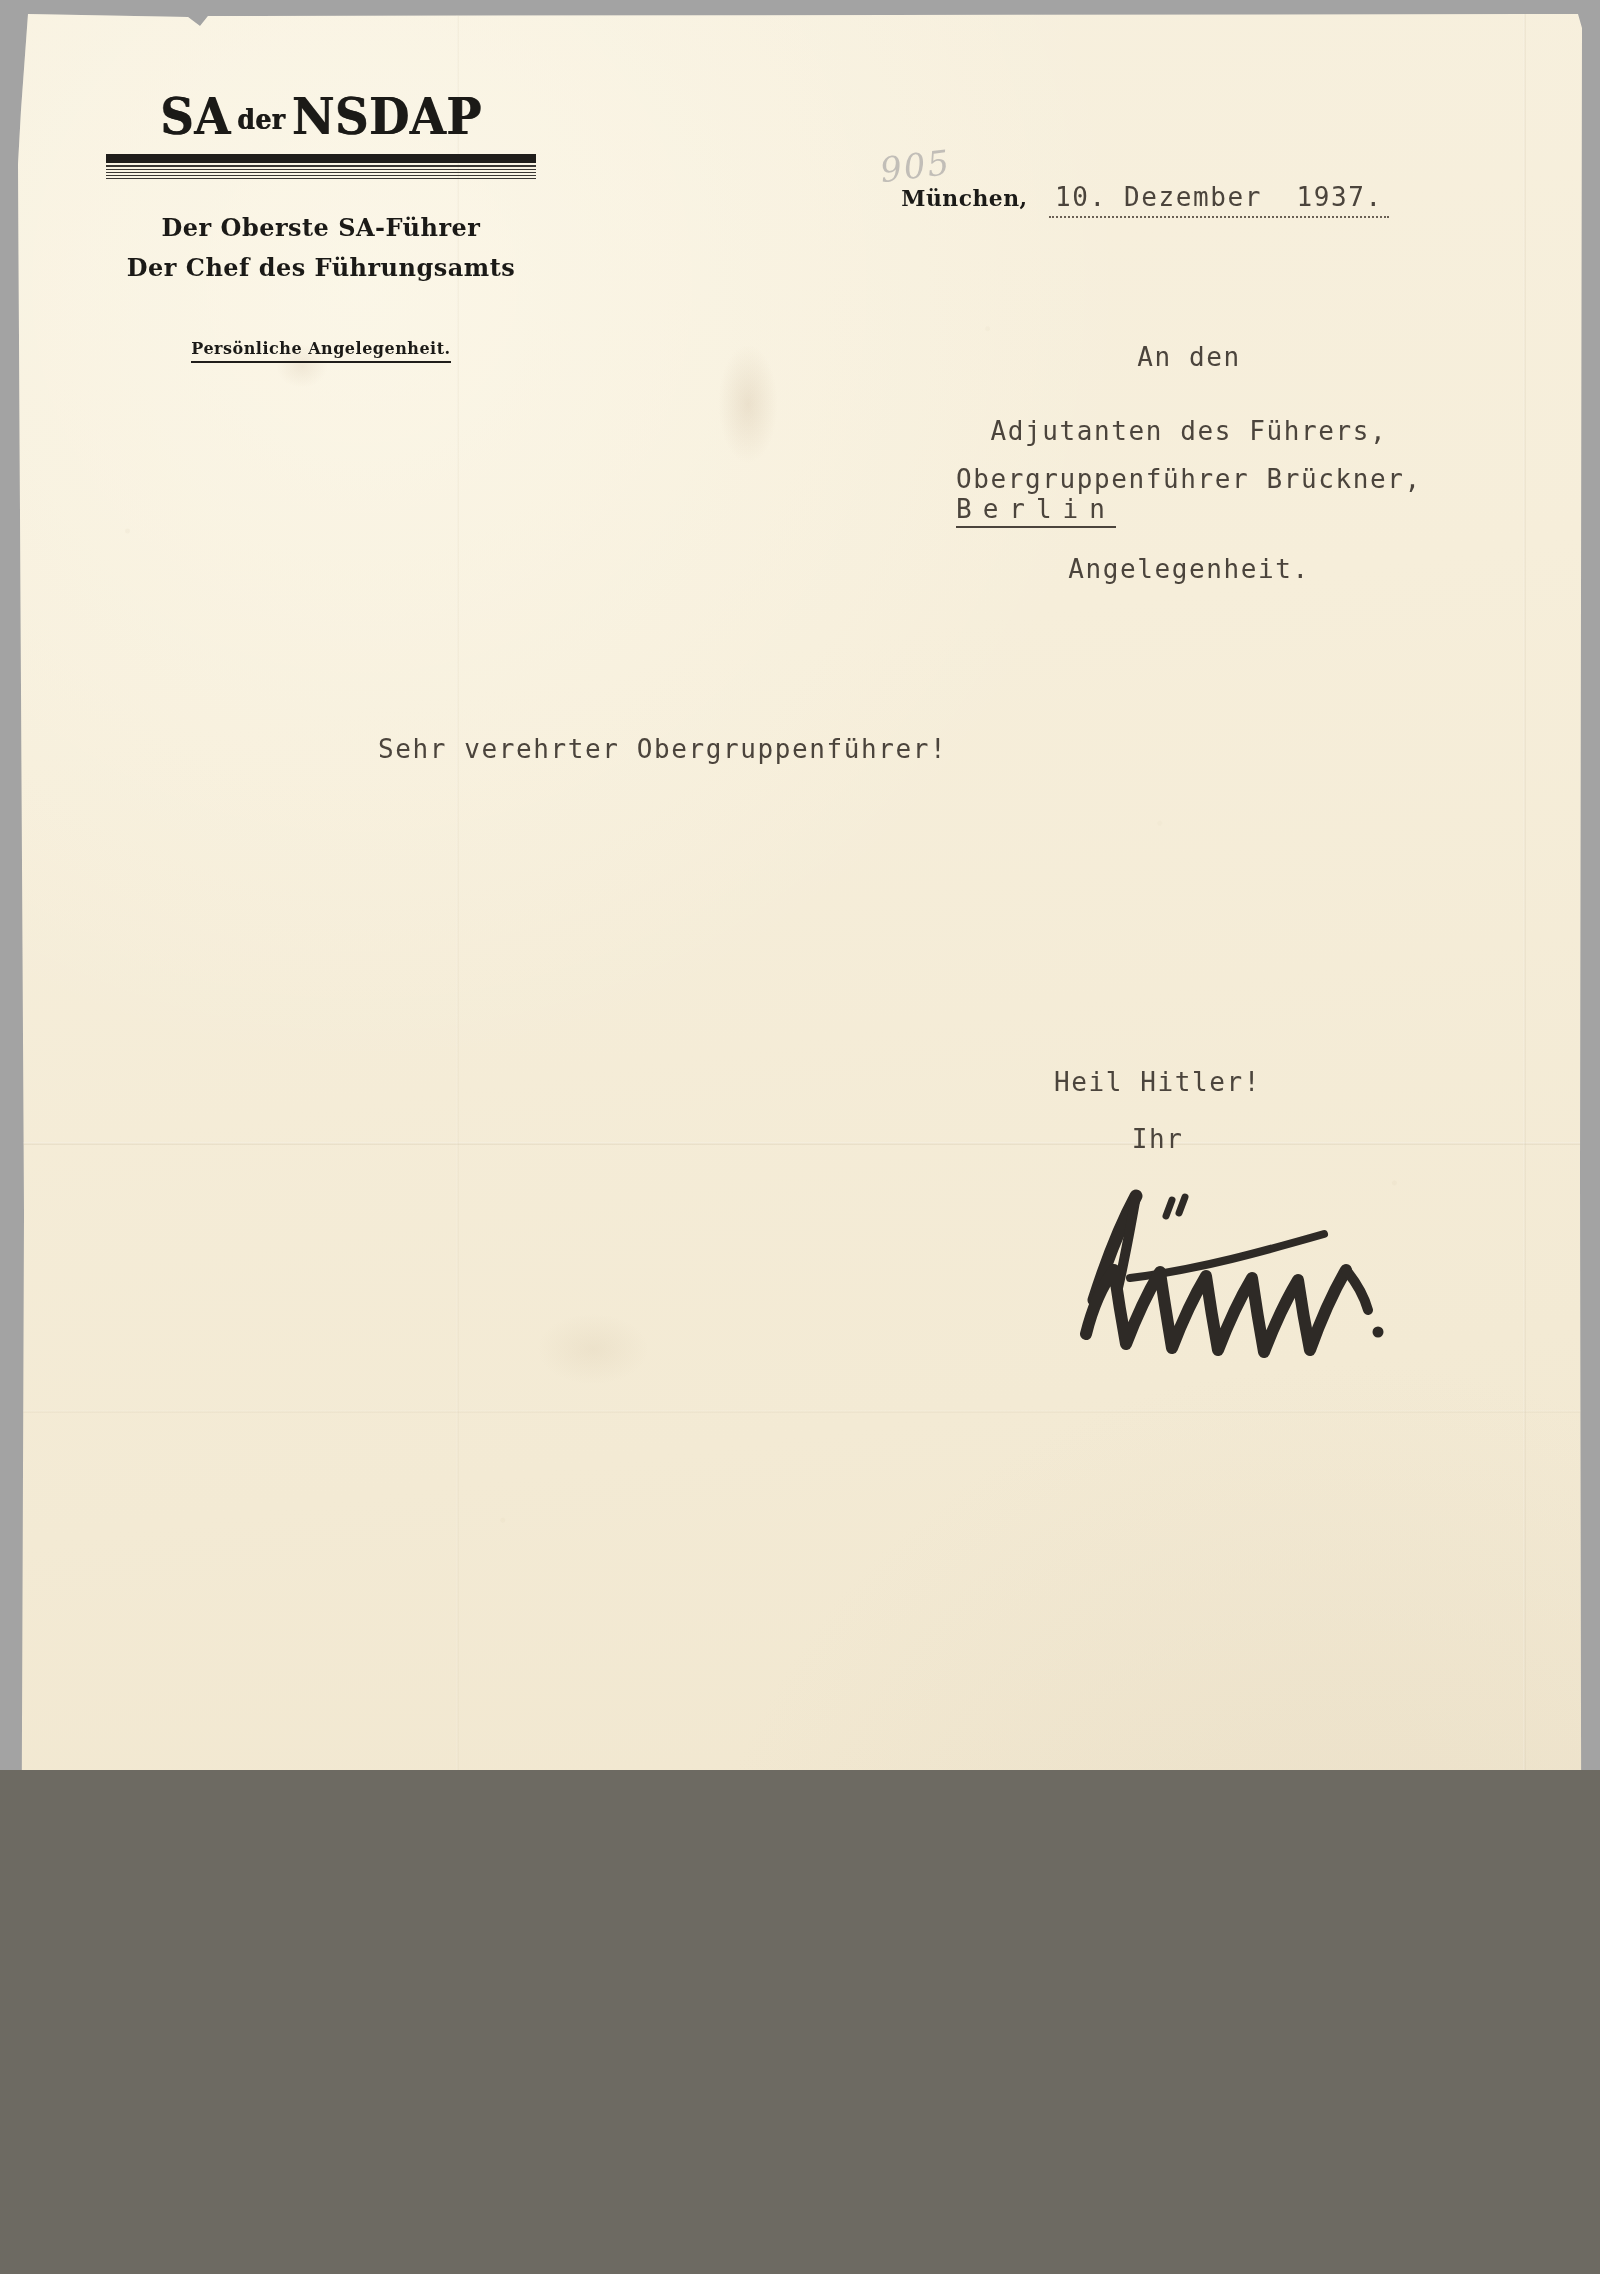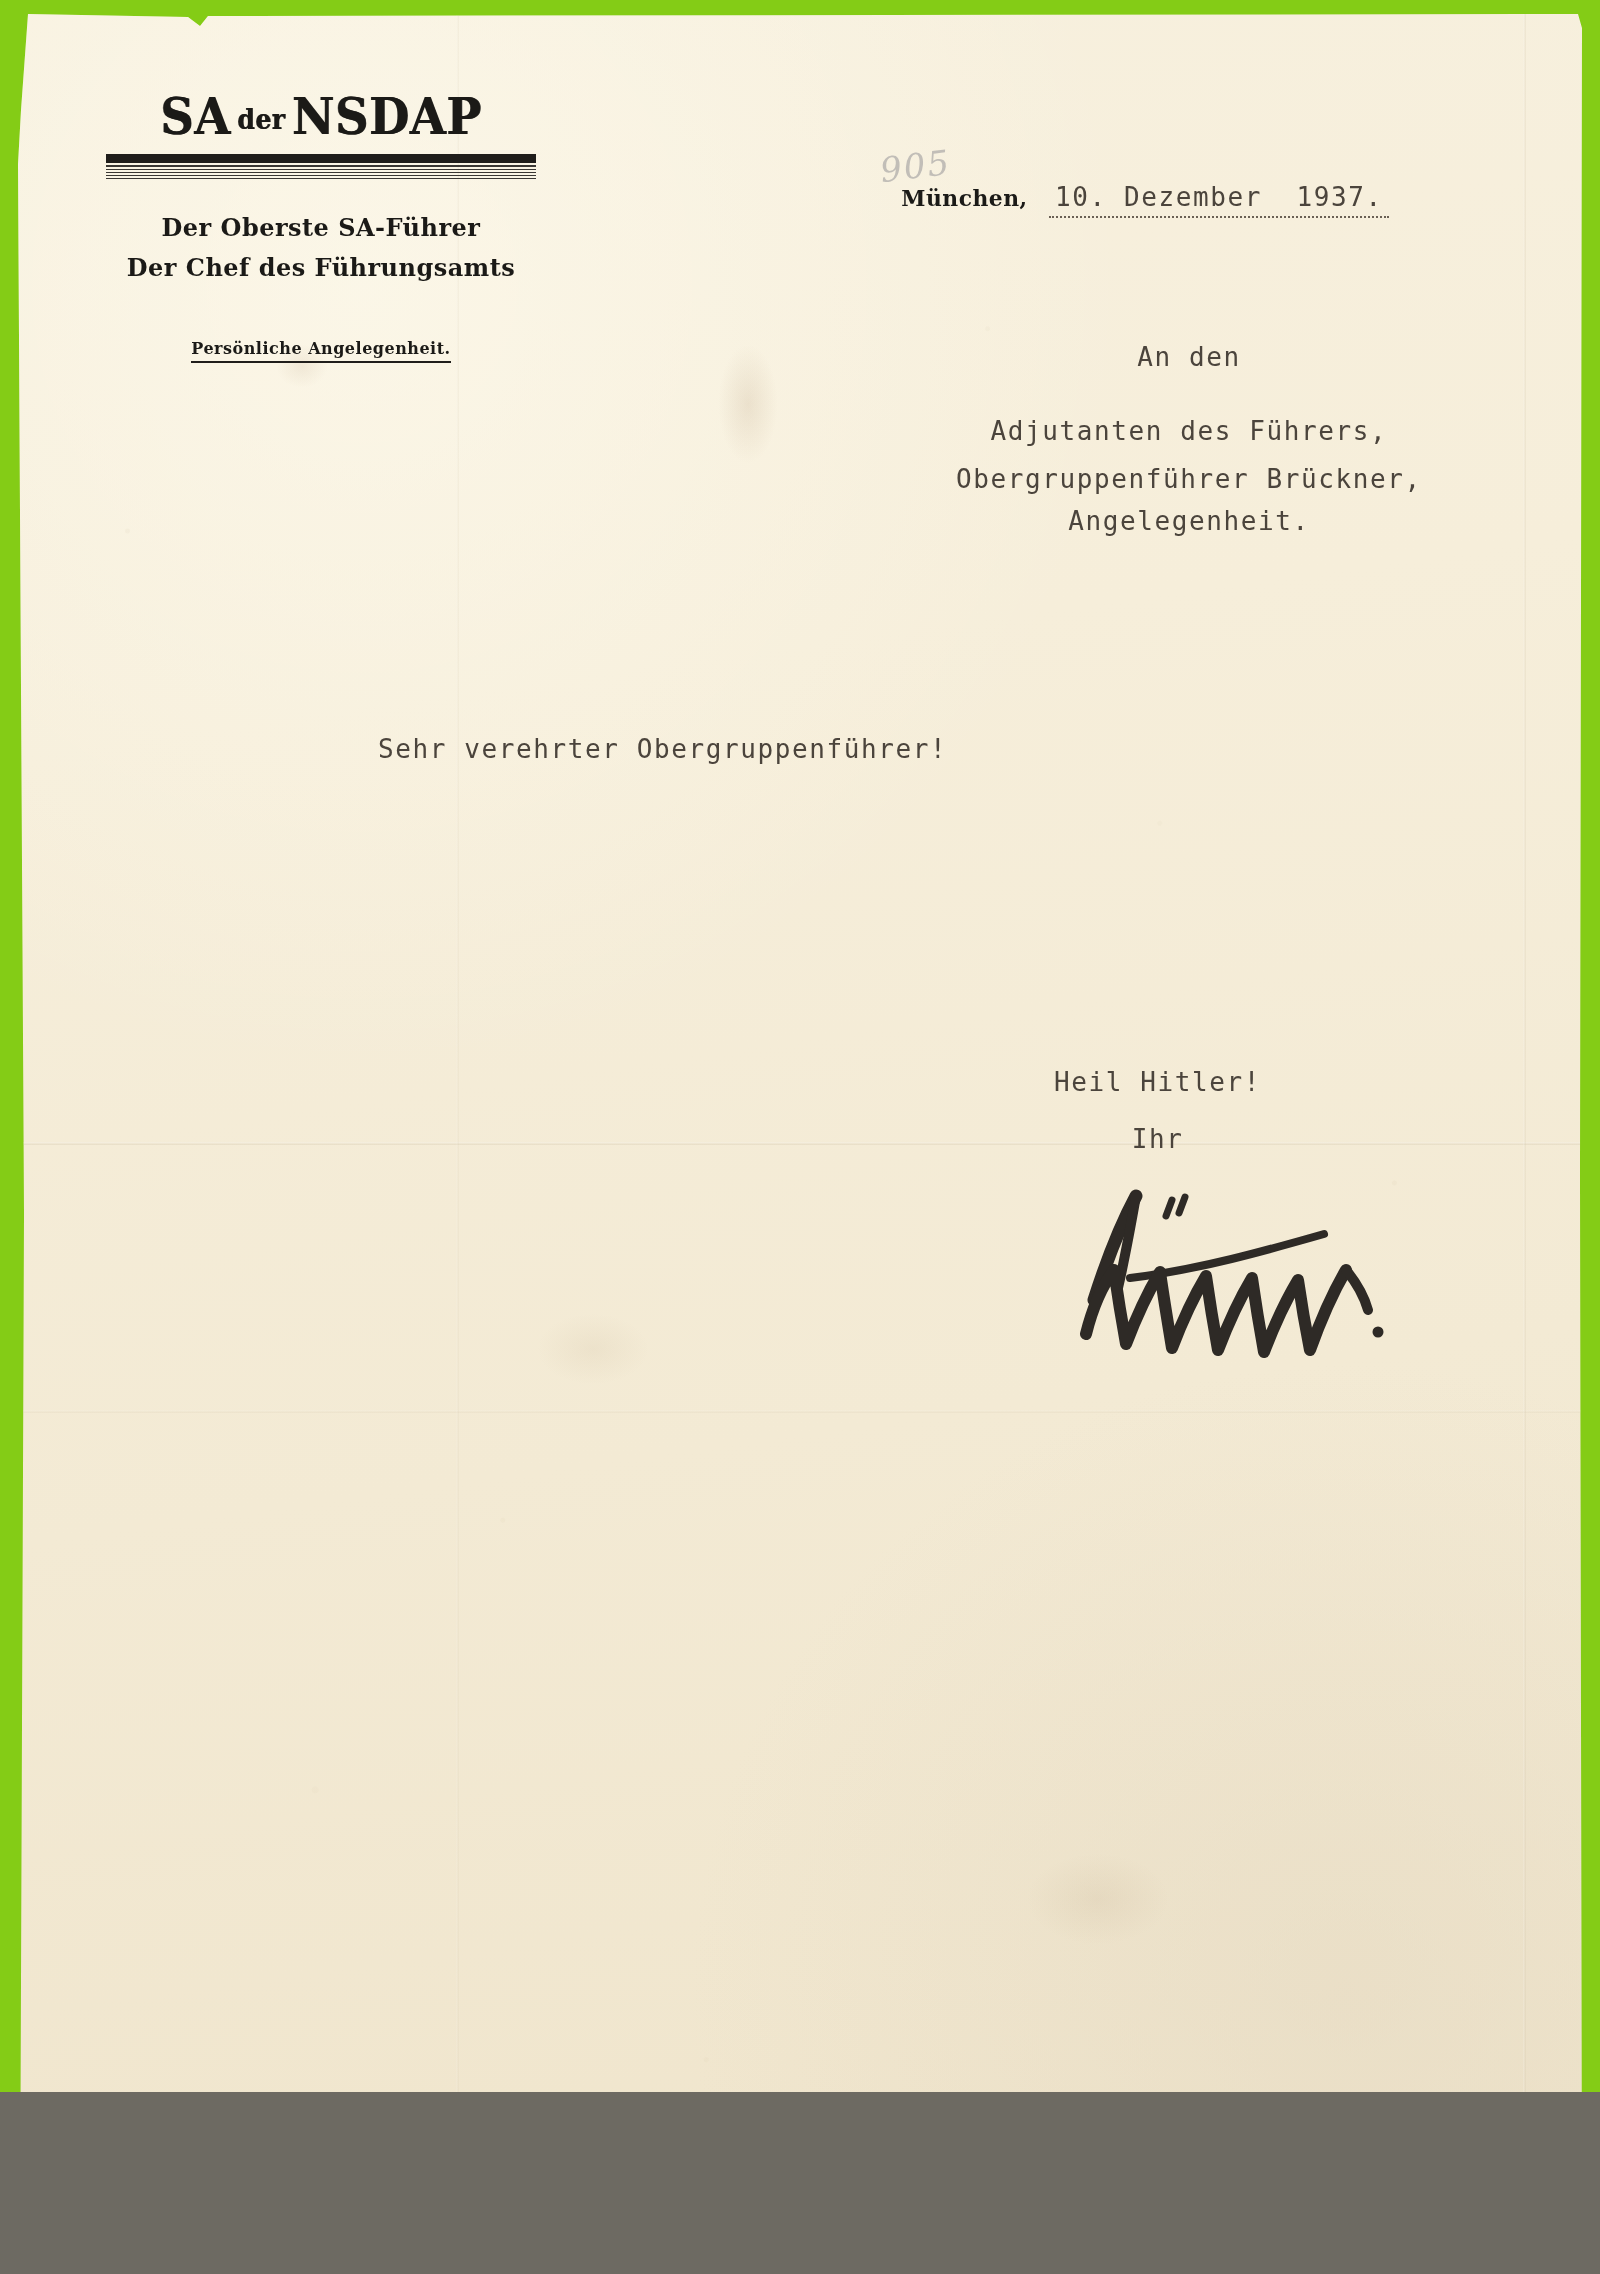--- a/index.html
+++ b/index.html
@@ -5,23 +5,23 @@
 <style>
   html, body {
     margin: 0;
     padding: 0;
     background: #6d6a62;
   }
 
   .scan-viewport {
     position: relative;
     width: 1600px;
-    height: 2092px;
+    height: 1770px;
     overflow: hidden;
-    background: #84cc16;
+    background: #a3a3a3;
     font-family: "Liberation Sans", sans-serif;
   }
 
   
   .paper {
     position: absolute;
     left: 18px;
     top: 14px;
     width: 1564px;
     height: 2248px;
@@ -278,20 +278,21 @@
 
     <div class="place-date">
       <span class="fraktur place-name">München,</span>
       <span class="tw date-slot">10. Dezember  1937.</span>
     </div>
 
     <div class="address-block">
       <div class="tw addr-to">An den</div>
       <div class="tw addr-name-1">Adjutanten des Führers,</div>
       <div class="tw addr-name-2">Obergruppenführer Brückner,</div>
+      <div><span class="tw addr-city">Berlin</span></div>
       <div class="tw addr-org">Angelegenheit.</div>
     </div>
 
     <div class="tw salutation">Sehr verehrter Obergruppenführer!</div>
 
 
     <div class="closing">
       <div class="tw">Heil Hitler!</div>
       <div class="tw">Ihr</div>
     </div>

